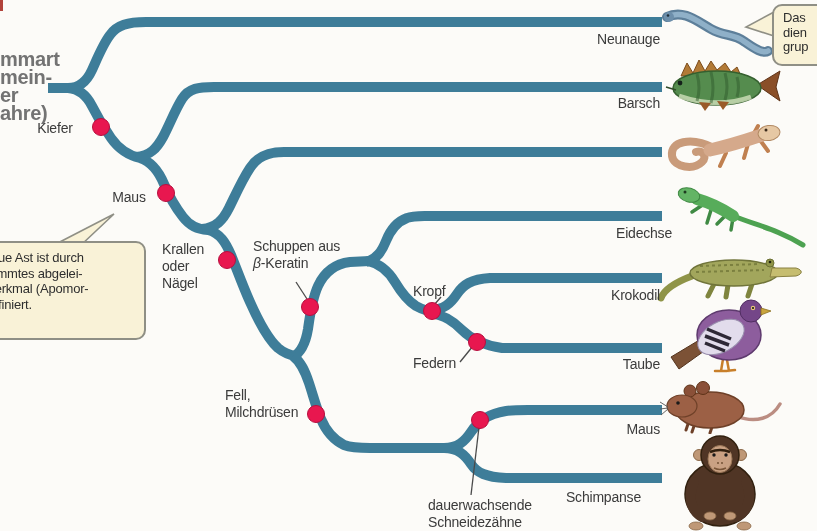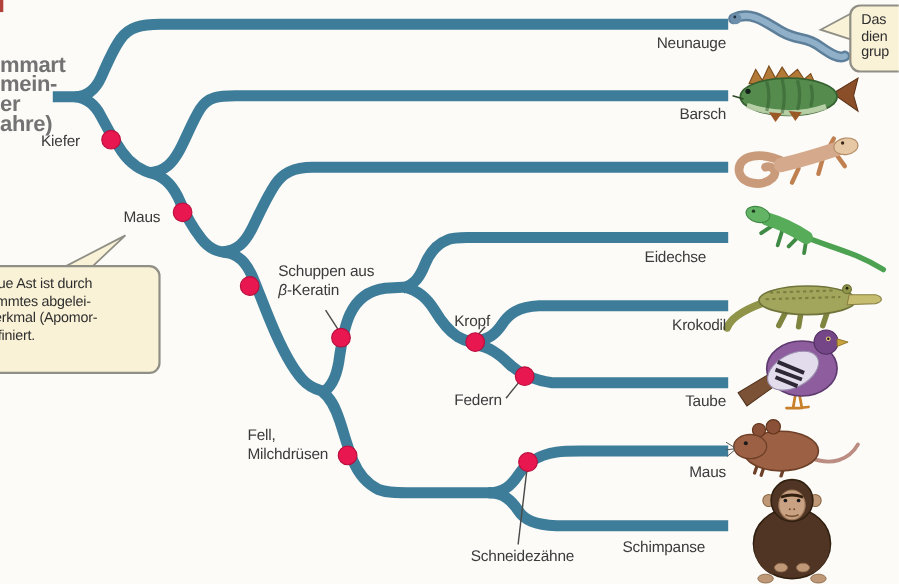--- a/index.html
+++ b/index.html
@@ -170,41 +170,47 @@
   </svg>
 
   <div class="origin" style="top:48px">mmart</div>
   <div class="origin" style="top:66px">mein-</div>
   <div class="origin" style="top:84px">er</div>
   <div class="origin" style="top:102px">ahre)</div>
 
   <div class="lbl r" style="left:20px;top:120px;width:70px">Kiefer</div>
   <div class="lbl r" style="left:105px;top:189px;width:48px">Maus</div>
 
+  <div class="lbl" style="left:162px;top:241px">
+    <div>Krallen</div>
+    <div>oder</div>
+    <div>Nägel</div>
+  </div>
 
   <div class="lbl" style="left:253px;top:238px">
     <div>Schuppen aus</div>
     <div><i>β</i><span>-Keratin</span></div>
   </div>
 
   <div class="lbl" style="left:413px;top:283px">Kropf</div>
   <div class="lbl" style="left:413px;top:355px">Federn</div>
 
   <div class="lbl" style="left:225px;top:387px">
     <div>Fell,</div>
     <div>Milchdrüsen</div>
   </div>
 
   <div class="lbl" style="left:428px;top:497px">
+    <div>dauerwachsende</div>
     <div>Schneidezähne</div>
   </div>
 
   <div class="taxon" style="left:530px;top:31px">Neunauge</div>
   <div class="taxon" style="left:530px;top:95px">Barsch</div>
-  <div class="taxon" style="left:512px;top:225px">Eidechse</div>
+  <div class="taxon" style="left:542px;top:225px">Eidechse</div>
   <div class="taxon" style="left:530px;top:287px">Krokodil</div>
   <div class="taxon" style="left:530px;top:356px">Taube</div>
   <div class="taxon" style="left:530px;top:421px">Maus</div>
   <div class="taxon" style="left:511px;top:489px">Schimpanse</div>
 
   <div class="bubble" style="left:-26px;top:241px;width:154px;height:82px;padding:7px 6px 6px 8px">
     <div class="bl">neue Ast ist durch</div>
     <div class="bl">stimmtes abgelei-</div>
     <div class="bl">Merkmal (Apomor-</div>
     <div class="bl">definiert.</div>

